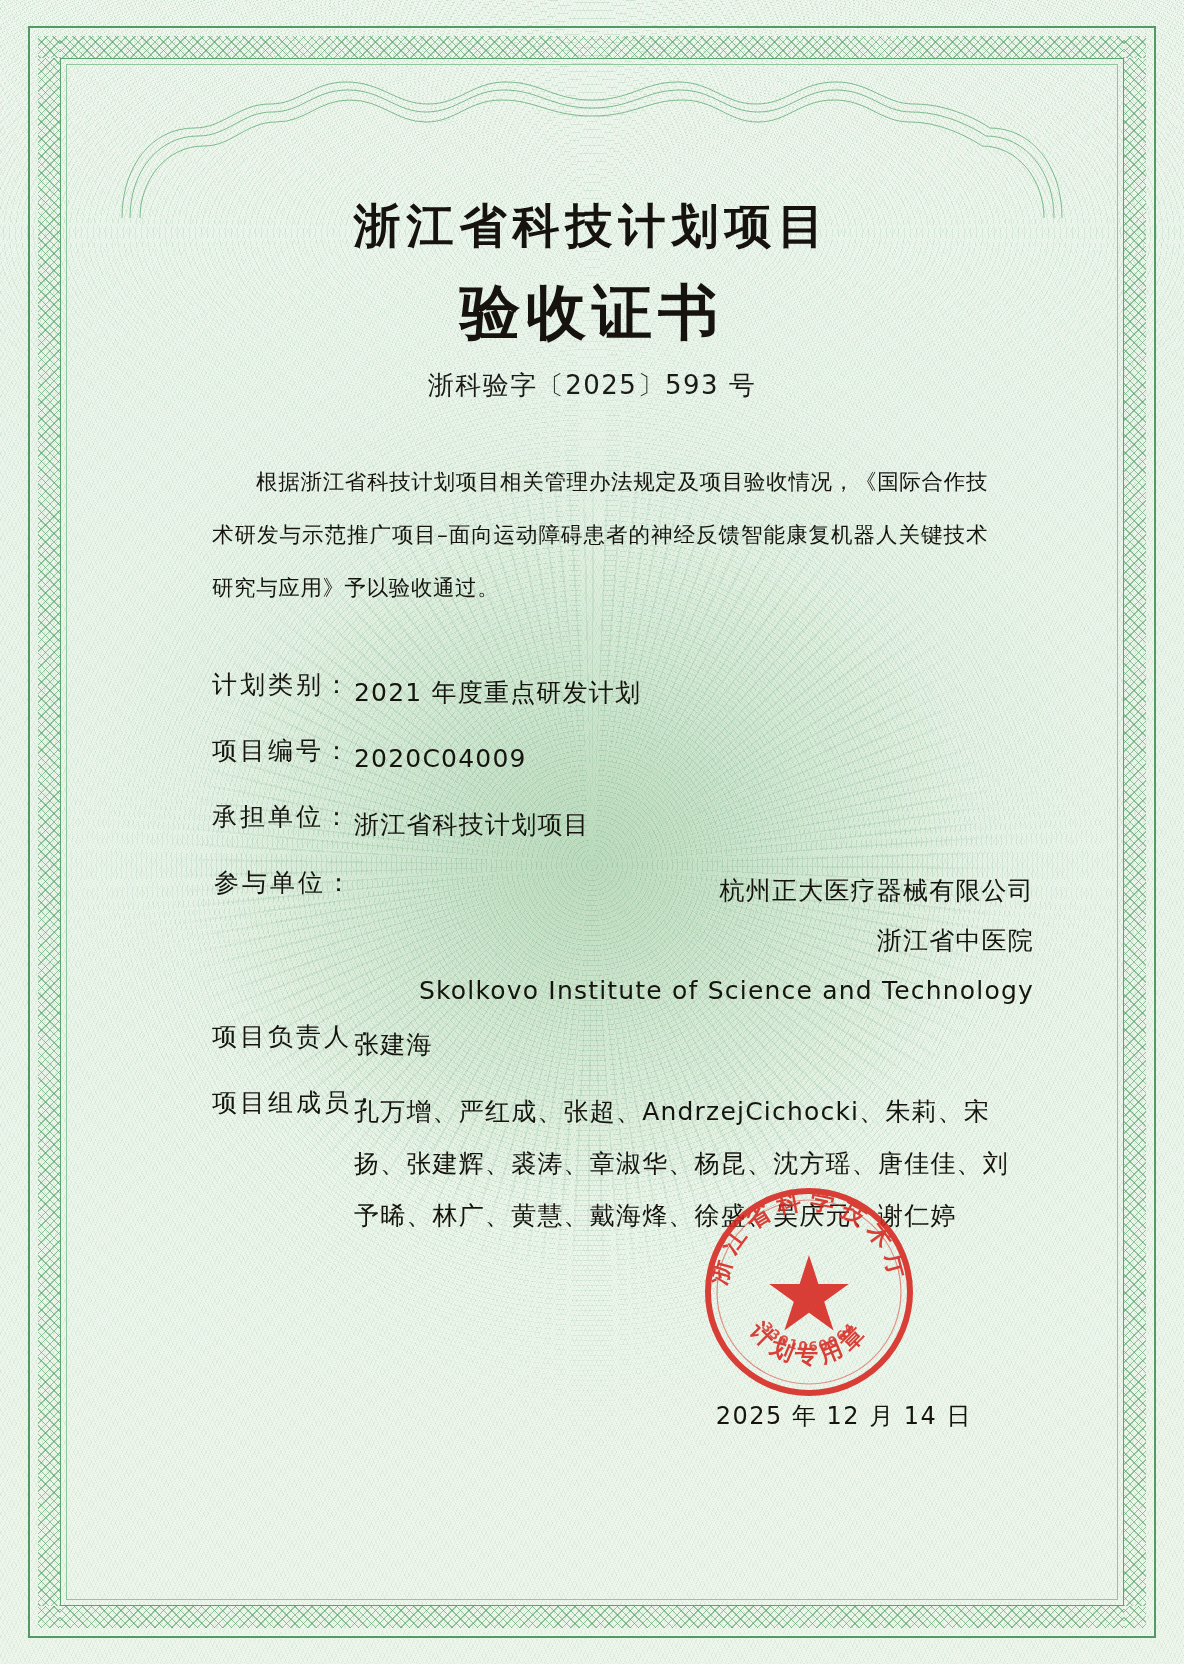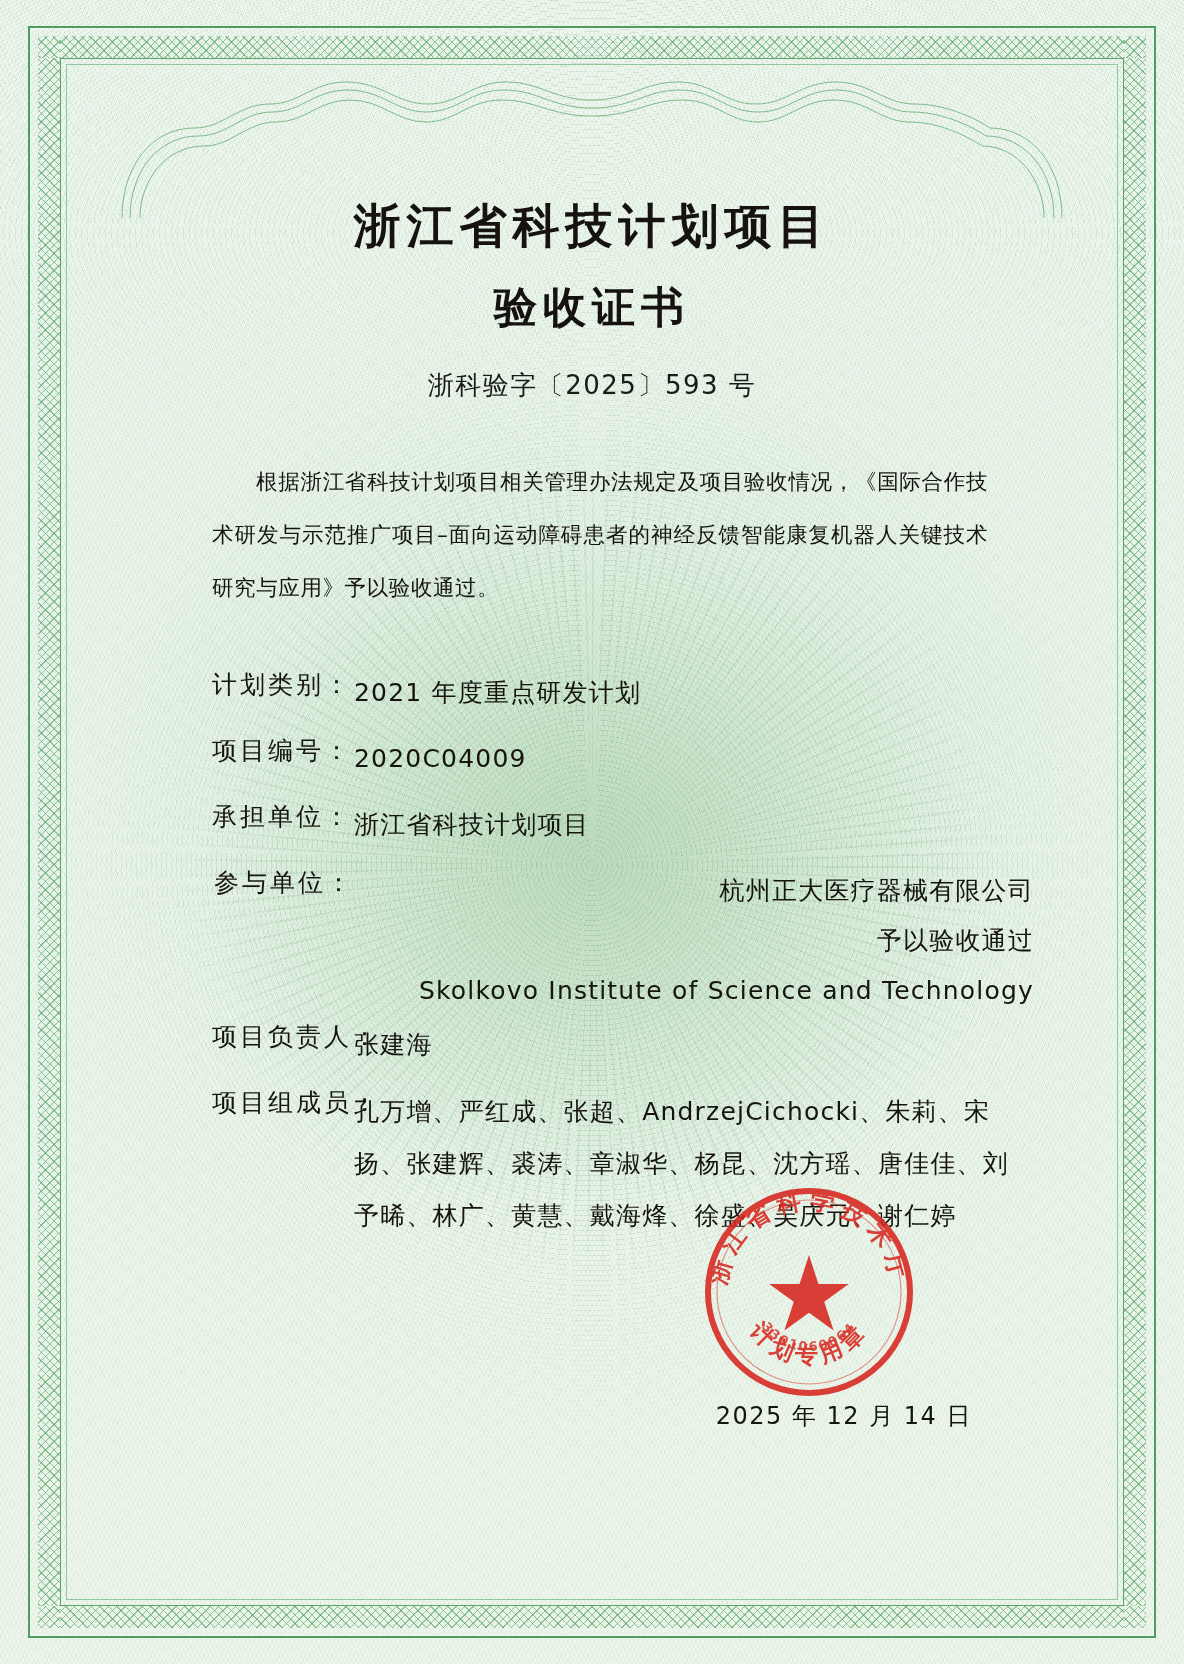--- a/index.html
+++ b/index.html
@@ -122,21 +122,21 @@
     text-align: center;
   }
   .title-line1, .title-line2 {
     font-family: "DejaVu Sans", "Liberation Sans", sans-serif;
     font-weight: bold;
     color: #16130f;
     letter-spacing: 6px;
     line-height: 1.28;
   }
   .title-line1 { font-size: 47px; }
-  .title-line2 { font-size: 43px; margin-top: 24px; }
+  .title-line2 { font-size: 60px; margin-top: 18px; }
 
   .doc-number {
     position: absolute;
     left: 0; right: 0;
     top: 368px;
     text-align: center;
     font-size: 26px;
     color: #1a1a17;
     letter-spacing: 1.5px;
     font-family: "DejaVu Sans", "Liberation Sans", sans-serif;
@@ -269,21 +269,21 @@
 
       <div class="field-row">
         <div class="field-label">承担单位：</div>
         <div class="field-value">浙江省科技计划项目</div>
       </div>
 
       <div class="field-row tight">
         <div class="field-label">参与单位：</div>
         <div class="field-value sub">
           <span class="sub-line">杭州正大医疗器械有限公司</span>
-          <span class="sub-line">予以验收通过</span>
+          <span class="sub-line">浙江省中医院</span>
           <span class="sub-line latin">Skolkovo Institute of Science and Technology</span>
         </div>
       </div>
 
       <div class="field-row">
         <div class="field-label">项目负责人：</div>
         <div class="field-value">张建海</div>
       </div>
 
       <div class="field-row">

